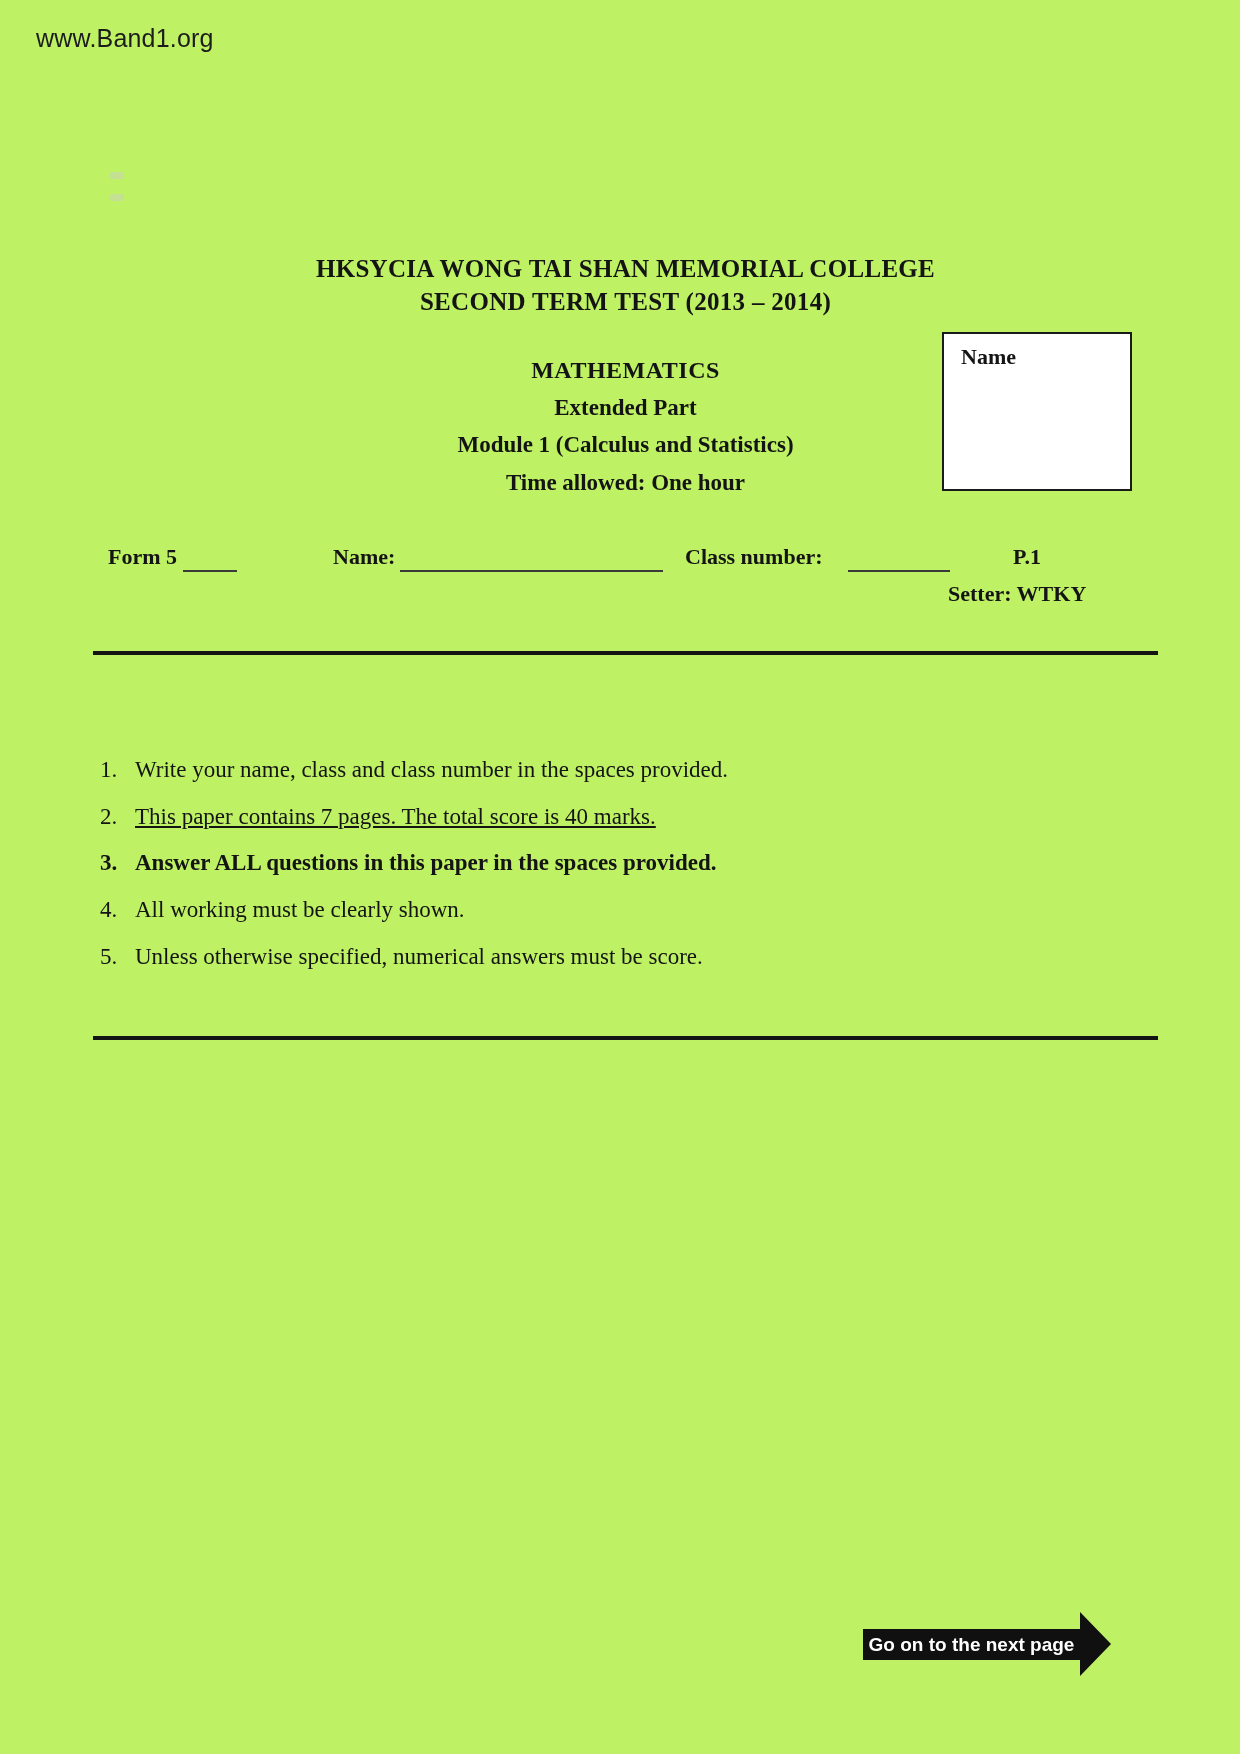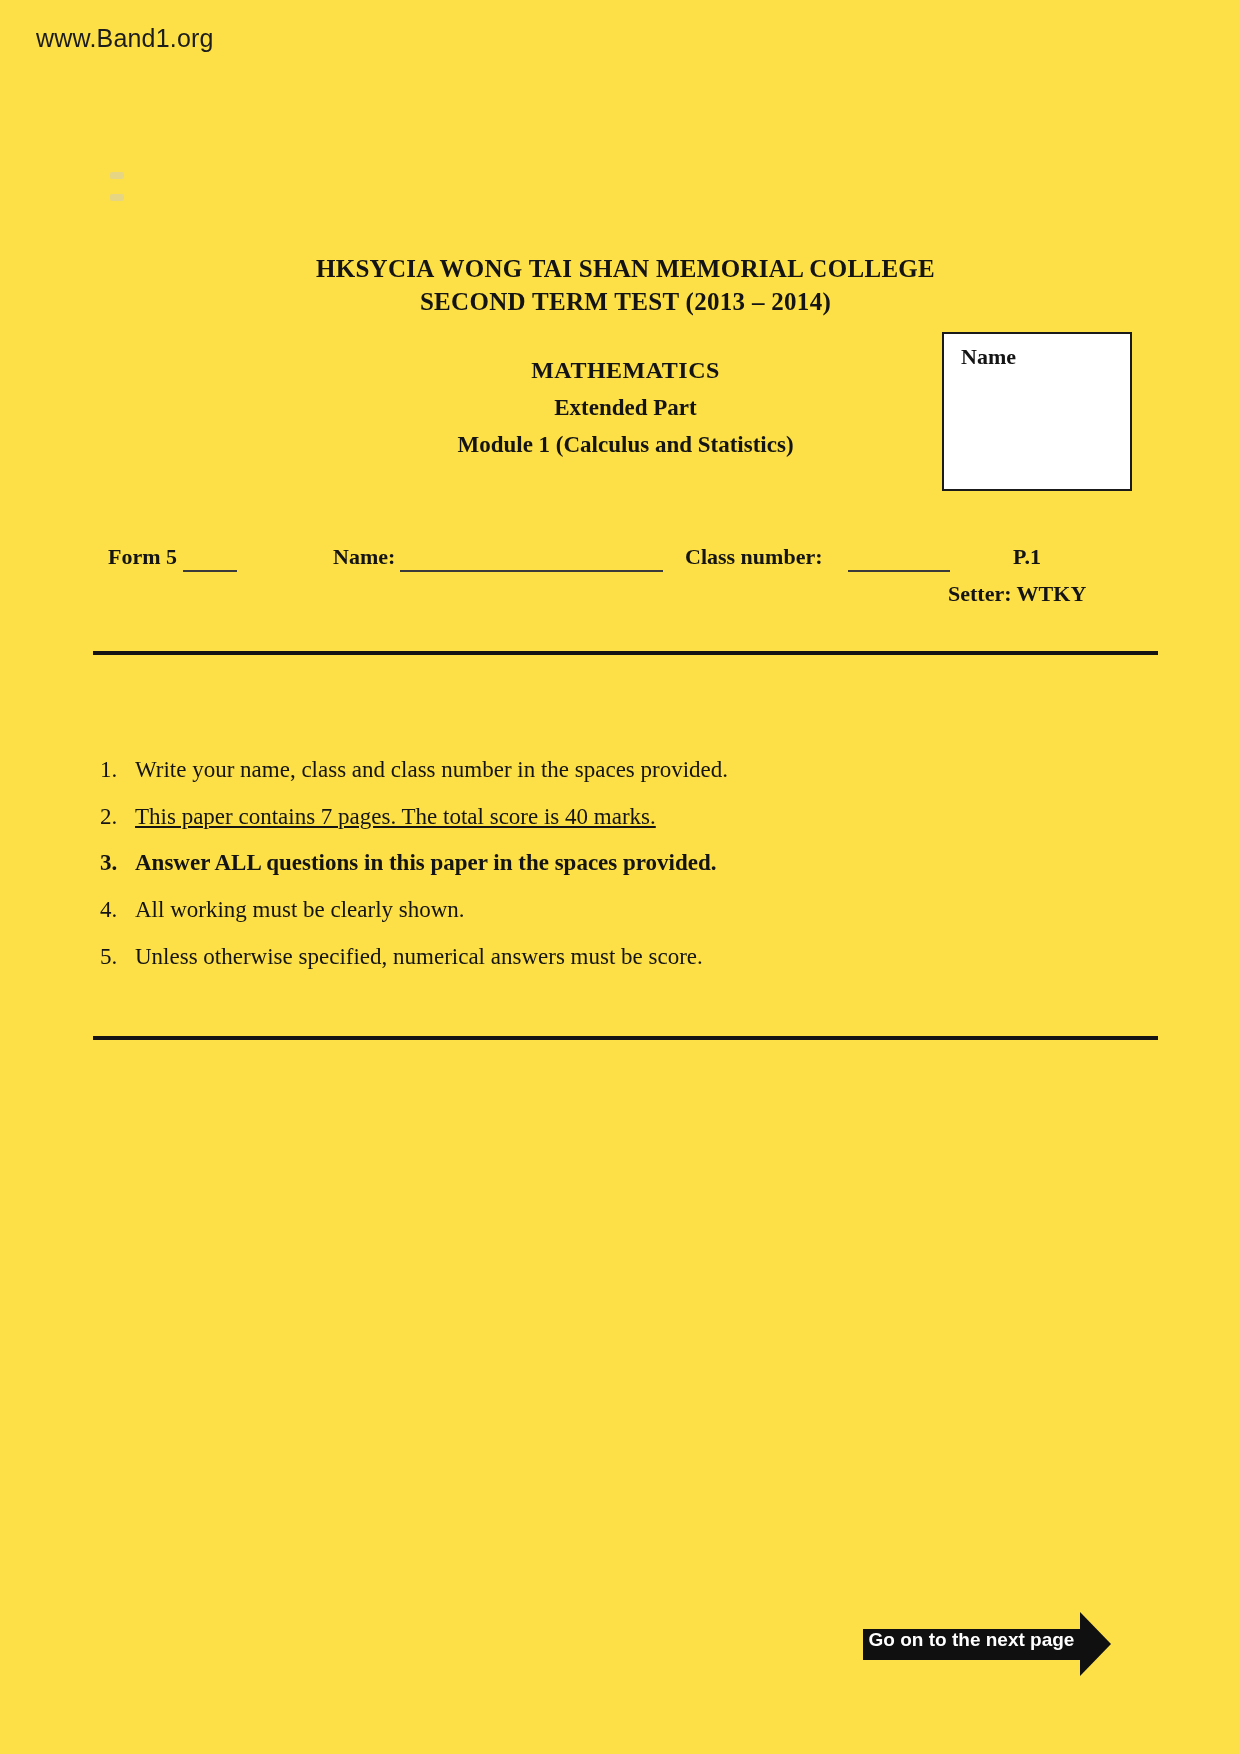--- a/index.html
+++ b/index.html
@@ -1,20 +1,20 @@
 <!DOCTYPE html>
 <html><head>
 <meta charset="utf-8">
 <style>
   html, body { margin: 0; padding: 0; background: #ffffff; }
   .page {
     position: relative;
     width: 1240px;
     height: 1754px;
-    background: #fde047;
+    background: #bef264;
     font-family: "Liberation Serif", serif;
     color: #141414;
     overflow: hidden;
   }
   .abs { position: absolute; }
 
   .watermark {
     left: 36px; top: 24px;
     font-family: "Liberation Sans", sans-serif;
     font-size: 25px;
@@ -86,20 +86,21 @@
 
   .next-banner {
     left: 863px; top: 1629px;
     width: 217px; height: 31px;
     background: #101010;
     color: #ffffff;
     font-family: "Liberation Sans", sans-serif;
     font-weight: bold;
     font-size: 19px;
     display: flex;
+    align-items: center;
     justify-content: center;
     white-space: nowrap;
   }
   .next-arrow {
     left: 1080px; top: 1612px;
     width: 0; height: 0;
     border-left: 31px solid #101010;
     border-top: 32px solid transparent;
     border-bottom: 32px solid transparent;
   }
@@ -112,20 +113,21 @@
   <div class="abs watermark">www.Band1.org</div>
 
   <div class="abs scan-artifact" style="left:110px; top:172px;"></div>
   <div class="abs scan-artifact" style="left:110px; top:194px;"></div>
 
   <div class="abs center-col t-school">HKSYCIA WONG TAI SHAN MEMORIAL COLLEGE</div>
   <div class="abs center-col t-termtest">SECOND TERM TEST (2013 – 2014)</div>
   <div class="abs center-col t-subject">MATHEMATICS</div>
   <div class="abs center-col t-part">Extended Part</div>
   <div class="abs center-col t-module">Module 1 (Calculus and Statistics)</div>
+  <div class="abs center-col t-time">Time allowed: One hour</div>
 
   <div class="abs marks-box">
     <div class="marks-label">Name</div>
   </div>
 
   <div class="abs info-label row-info" style="left:108px;">Form 5</div>
   <div class="blank-line" style="left:183px; top:570px; width:54px;"></div>
 
   <div class="abs info-label row-info" style="left:333px;">Name:</div>
   <div class="blank-line" style="left:400px; top:570px; width:263px;"></div>

